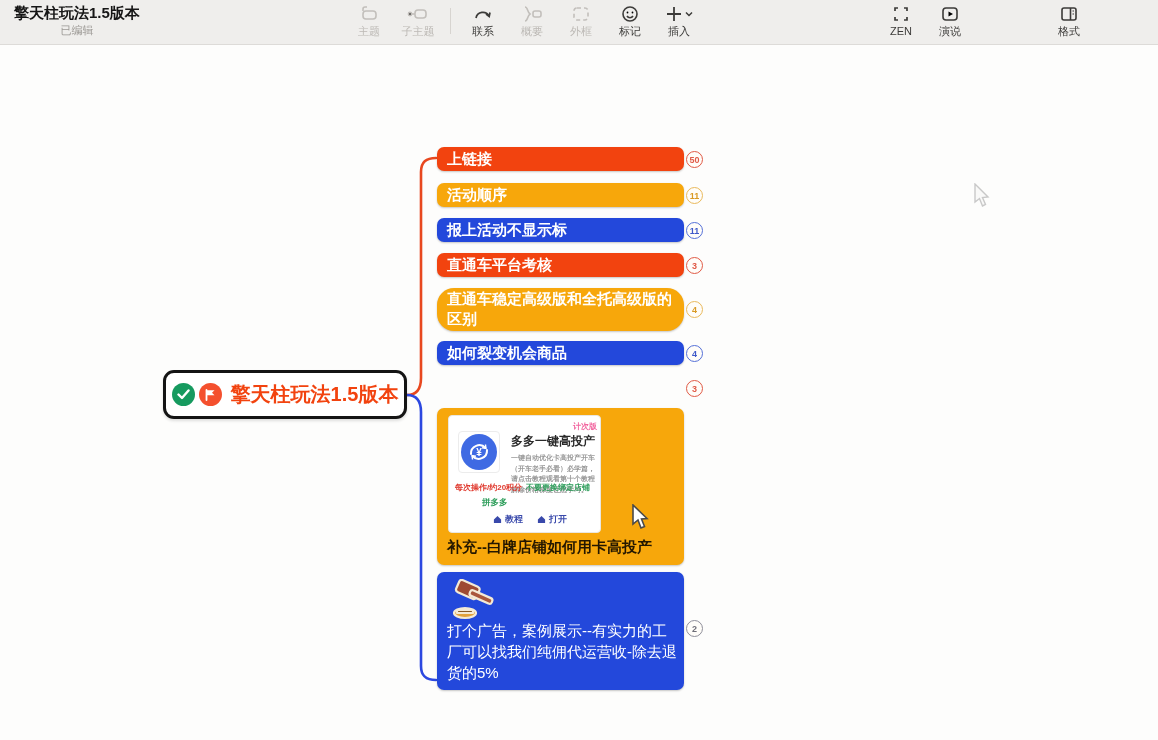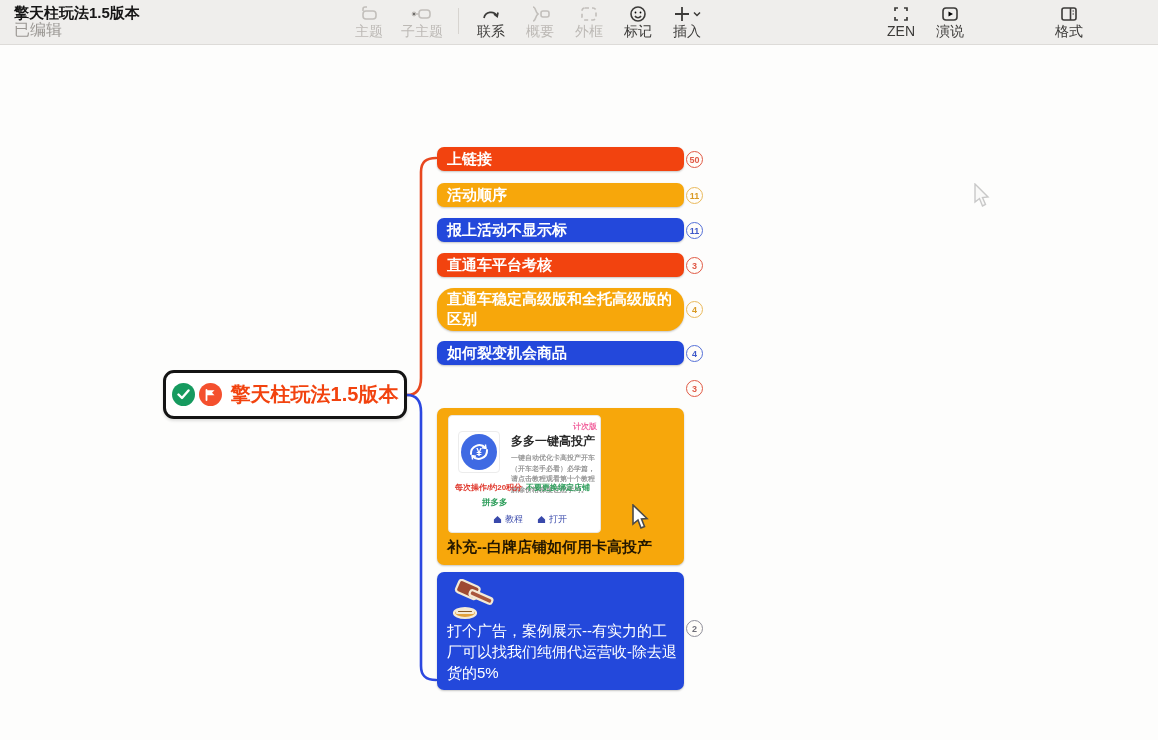--- a/index.html
+++ b/index.html
@@ -4,29 +4,29 @@
 <style>
   * { margin:0; padding:0; box-sizing:border-box; }
   html,body { width:1158px; height:740px; overflow:hidden; }
   body { font-family:"Liberation Sans","DejaVu Sans",sans-serif; background:#fdfdfc; position:relative; }
 
   
   .header { position:absolute; left:0; top:0; width:1158px; height:45px;
             background:#efeeec; border-bottom:1px solid #dddbd8; z-index:5; }
   .doc-meta { position:absolute; left:14px; top:3px; }
   .doc-title { font-size:15px; font-weight:bold; color:#161616; line-height:20px; }
-  .doc-status { font-size:16px; color:#9b9894; line-height:14px; }
+  .doc-status { font-size:11px; color:#9b9894; line-height:14px;text-align:center; }
 
   .tool-group { position:absolute; top:4px; display:flex; align-items:flex-start; gap:15px; }
   .tg-center { left:352px; }
   .tg-right1 { left:884px; }
   .tg-right2 { left:1052px; }
   .tool { display:flex; flex-direction:column; align-items:center; gap:1px; cursor:default; min-width:34px; }
   .tool .t-ico { height:20px; display:flex; align-items:center; justify-content:center; }
-  .tool .t-lbl { font-size:14px; line-height:13px; white-space:nowrap; }
+  .tool .t-lbl { font-size:11px; line-height:13px; white-space:nowrap; }
   .tool.on  .t-lbl { color:#3c3b39; }
   .tool.off .t-lbl { color:#bcb9b5; }
   .tool.on  svg { stroke:#3c3b39; }
   .tool.off svg { stroke:#c2bfbb; }
   .tb-divider { width:1px; height:26px; background:#d7d4d0; margin-top:4px; }
 
   
   .canvas { position:absolute; left:0; top:46px; width:1158px; height:694px; background:#fdfdfc; }
   .abs { position:absolute; }
 
@@ -70,21 +70,21 @@
   .app-circle { width:36px; height:36px; border-radius:50%; background:#3f6ae3;
                 display:flex; align-items:center; justify-content:center; }
   .card-title { position:absolute; left:62px; top:17px; font-size:12px; font-weight:bold; color:#2a2a2a; white-space:nowrap; }
   .card-tag { position:absolute; right:3px; top:5px; font-size:8px; color:#f266a0; font-weight:bold; }
   .card-desc { position:absolute; left:62px; top:37px; width:86px; font-size:7px; line-height:1.5;
                color:#9a9a9a; word-break:break-all; }
   .card-cost { position:absolute; left:6px; top:66px; font-size:8px; font-weight:bold; color:#e03a2f; white-space:nowrap; }
   .card-warn { position:absolute; right:10px; top:66px; font-size:8px; font-weight:bold; color:#2e9e5b; white-space:nowrap; }
   .card-platform { position:absolute; left:33px; top:81px; font-size:8.5px; font-weight:bold; color:#2e9e5b; }
   .card-btns { position:absolute; left:44px; top:97px; display:flex; gap:14px; }
-  .card-btn { display:flex; align-items:center; gap:3px; font-size:9px; font-weight:normal; color:#3949ab; }
+  .card-btn { display:flex; align-items:center; gap:3px; font-size:9px; font-weight:bold; color:#3949ab; }
   .n8-caption { position:absolute; left:10px; top:130px; width:230px; font-size:15px; font-weight:600; color:#241700; }
 
   
   .node9 { top:526px; height:118px; background:#2348db; }
   .gavel { position:absolute; left:12px; top:7px; }
   .n9-text { position:absolute; left:10px; top:48px; width:230px; font-size:15px; font-weight:400;
              color:#fff; line-height:21px; word-break:break-all; }
 
   svg { display:block; }
   .cursor { position:absolute; z-index:9; }

